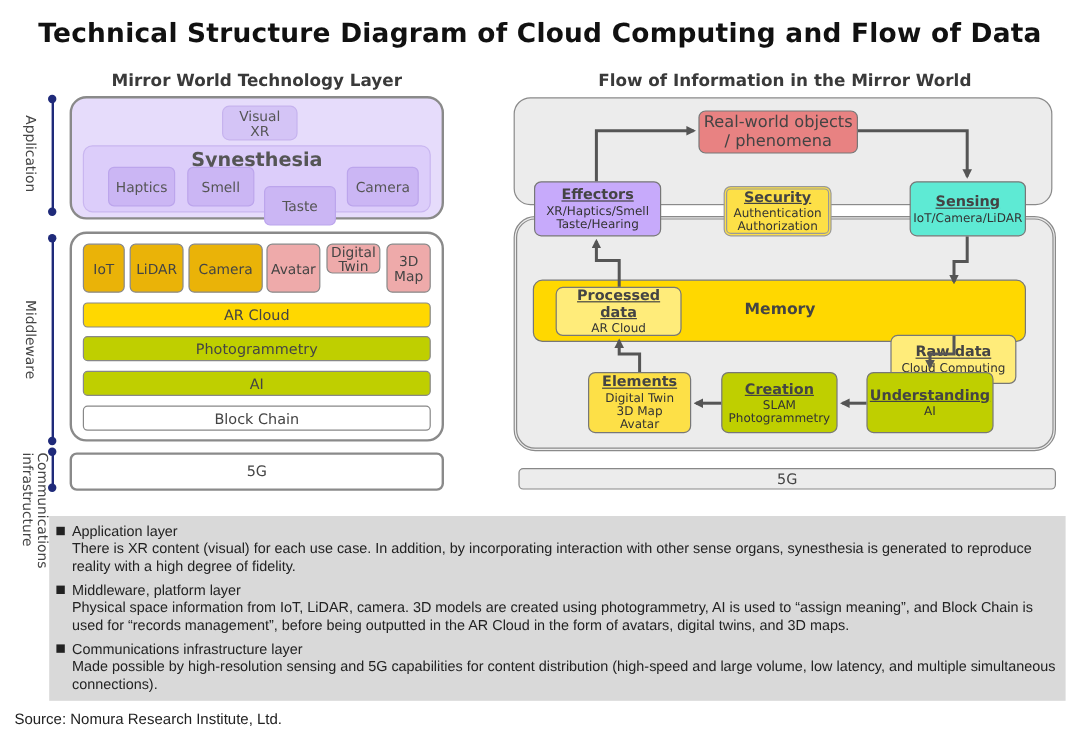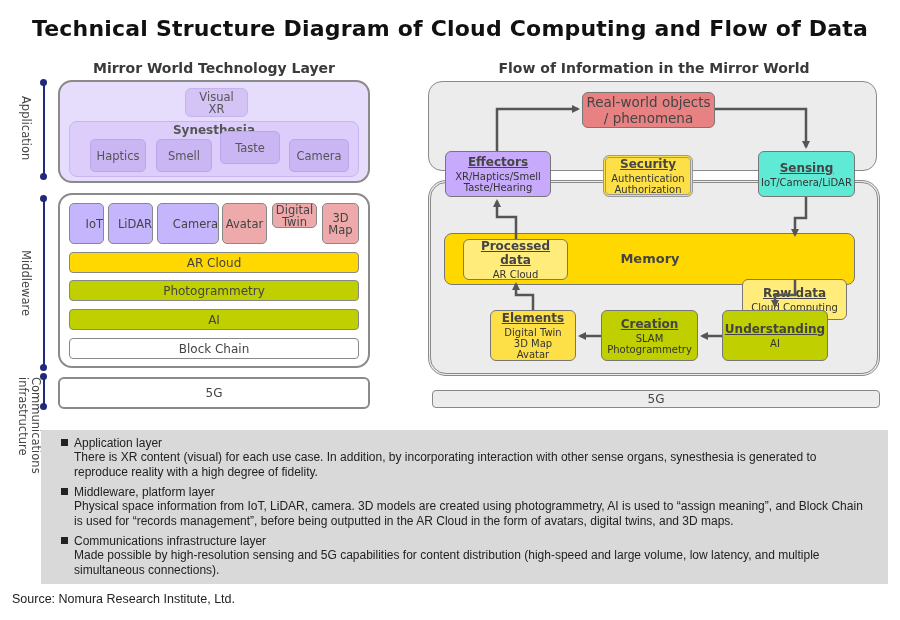--- a/index.html
+++ b/index.html
@@ -15,26 +15,26 @@
   
   .axis-line { background: #1f2a7a; width: 2px; }
   .axis-dot { width: 7px; height: 7px; border-radius: 50%; background: #1f2a7a; }
   .vlabel { font-size: 11.5px; color: #444; writing-mode: vertical-rl; white-space: nowrap; line-height: 13px; }
 
   
   .outer { border: 2px solid #8a8a8a; border-radius: 14px; }
   .app-outer { background: #e6dcfb; }
   .app-box { background: #d4c4f6; border: 1px solid #c6b3ee; border-radius: 6px; font-size: 11.5px; color: #555; line-height: 12px; }
   .syn-box { background: #dccdfa; border: 1px solid #c9b6f0; border-radius: 8px; }
-  .syn-title { font-size: 12px; font-weight: bold; color: #555; }
+  .syn-title { font-size: 16px; font-weight: bold; color: #555; }
   .sense { background: #cbb6f4; border: 1px solid #bca5ec; border-radius: 5px; font-size: 11.5px; color: #555; }
 
   .mw-outer { background: #ffffff; }
   .tile { border: 1px solid #888; border-radius: 5px; font-size: 11.5px; color: #444; line-height: 12px; }
-  .tile.blue { background: #c4b5fd; align-items: flex-end; }
+  .tile.blue { background: #eab308; }
   .tile.pink { background: #eeaaaa; }
   .bar { border: 1px solid #888; border-radius: 4px; font-size: 12px; color: #444; }
   .bar.yellow { background: #ffd800; }
   .bar.green { background: #bfcf00; }
   .bar.white { background: #ffffff; }
   .g5 { border: 2px solid #8a8a8a; border-radius: 6px; background: #fff; font-size: 12px; color: #444; }
 
   
   .gray-outer { background: #ececec; border: 1.5px solid #8a8a8a; border-radius: 14px; }
   .gray-outer2 { background: #ececec; border: 3px double #8a8a8a; border-radius: 18px; }
@@ -46,21 +46,21 @@
   .n-sec { background: #fde047; border: 3px double #999; }
   .n-lyellow { background: #ffec7a; }
   .n-green { background: #bfcf00; }
   .n-pink { background: #fde047; }
   .memory { background: #ffd800; border: 1.5px solid #777; border-radius: 8px; }
   .mem-label { font-size: 13px; font-weight: bold; color: #444; }
   .g5r { background: #ececec; border: 1.5px solid #888; border-radius: 4px; font-size: 12px; color: #444; }
   .channel { background: #ffffff; border-top: 1.5px solid #8a8a8a; border-bottom: 1.5px solid #8a8a8a; }
 
   
-  #notes { left: 41px; top: 430px; width: 847px; height: 154px; background: #d9d9d9; padding: 6px 20px; font-family: "Liberation Sans", sans-serif; font-size: 12px; color: #222; }
+  #notes { left: 41px; top: 430px; width: 847px; height: 154px; background: #d9d9d9; padding: 6px 6px; font-family: "Liberation Sans", sans-serif; font-size: 12px; color: #222; }
   .note { margin-bottom: 5px; }
   .note-h { line-height: 14px; }
   .note-h .sq { display: inline-block; width: 7px; height: 7px; background: #222; margin-right: 6px; vertical-align: 1px; }
   .note-b { padding-left: 13px; line-height: 15px; }
   #source { left: 12px; top: 592px; font-family: "Liberation Sans", sans-serif; font-size: 12.5px; color: #222; }
   svg.arrows { position: absolute; left: 0; top: 0; pointer-events: none; }
 </style>
 </head>
 <body>
 
@@ -89,21 +89,21 @@
   <span>XR</span>
 </div>
 <div class="abs syn-box" style="left:69px;top:121px;width:290px;height:56px;"></div>
 <div class="abs syn-title" style="left:69px;top:123px;width:290px;text-align:center;">Synesthesia</div>
 <div class="abs sense center" style="left:90px;top:139px;width:56px;height:33px;">
     <span>Haptics</span>
   </div>
 <div class="abs sense center" style="left:156px;top:139px;width:56px;height:33px;">
     <span>Smell</span>
   </div>
-<div class="abs sense center" style="left:220px;top:131px;width:60px;height:33px;">
+<div class="abs sense center" style="left:220px;top:155px;width:60px;height:33px;">
     <span>Taste</span>
   </div>
 <div class="abs sense center" style="left:289px;top:139px;width:60px;height:33px;">
     <span>Camera</span>
   </div>
 
 <div class="abs outer mw-outer" style="left:58px;top:193px;width:312px;height:175px;"></div>
 <div class="abs tile blue center col" style="left:69px;top:203px;width:35px;height:41px;">
     <span>IoT</span>
   </div>

